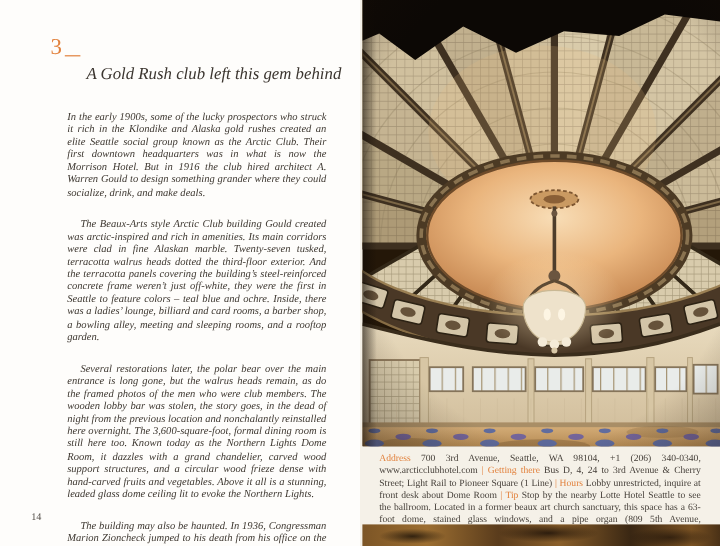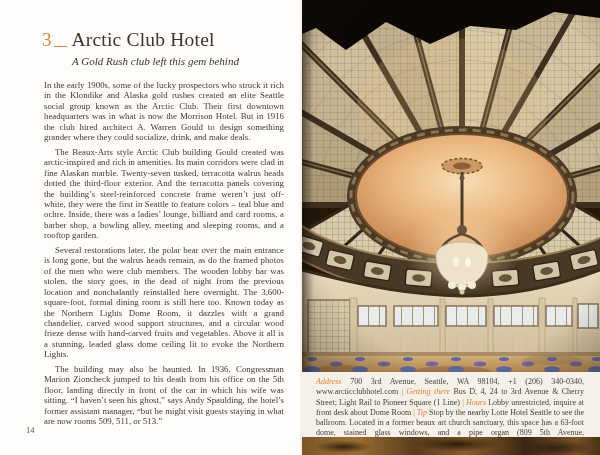--- a/index.html
+++ b/index.html
@@ -7,51 +7,50 @@
   .spread {
     position:relative; width:600px; height:455px; overflow:hidden;
     background:#fefdfb; font-family:"Liberation Serif", serif;
   }
   
   .left-page { position:absolute; left:0; top:0; width:300px; height:455px; background:#fefdfb; }
   .chapter { position:absolute; left:42px; top:29px; display:flex; align-items:baseline; white-space:nowrap; }
   .chapter-num { color:var(--accent); font-size:19px; }
   .num-rule { display:inline-block; width:13px; height:0; border-bottom:1.5px solid var(--accent); align-self:flex-end; margin:0 5px 4px 2px; }
   .title { font-size:19.5px; color:#3b352f; letter-spacing:.2px; }
-  .subtitle { position:absolute; left:72px; top:55px; font-style:italic; font-size:11px; color:#3b352f; }
+  .subtitle { position:absolute; left:72px; top:55px; font-style:italic; font-size:14px; color:#3b352f; }
   .body-text { position:absolute; left:40px; top:76px; width:248px; font-size:8.8px; line-height:10.45px; color:var(--body-text); text-align:justify; }
-  .body-text p { margin:4px; }
+  .body-text p { margin:16px;font-style:italic; }
   .body-text p.indent { text-indent:11px; }
   .page-number { position:absolute; left:26px; top:425px; font-size:8.5px; color:#56514b; }
   
   .right-page { position:absolute; left:300px; top:0; width:300px; height:455px; background:#f5f1e8; }
   .photo-wrap { position:absolute; left:2px; top:0; width:298px; height:372px; }
   .photo-wrap svg { display:block; }
   .caption { position:absolute; left:16px; top:377px; width:268px; font-size:8px; line-height:10.3px; color:#46403a; text-align:justify; }
-  .cap-label { color:var(--accent); font-style:italic; }
+  .cap-label { color:var(--accent); }
   .cap-sep { color:var(--accent); }
   .next-strip {
     position:absolute; left:2px; top:437px; width:298px; height:18px;
     background:
       radial-gradient(40px 9px at 14% 55%, rgba(18,11,5,.75), transparent 70%),
       radial-gradient(60px 11px at 52% 40%, rgba(24,14,7,.8), transparent 70%),
       radial-gradient(50px 11px at 86% 60%, rgba(28,17,8,.65), transparent 70%),
       linear-gradient(90deg,#7c5526,#9c6e31 18%,#5a3c1c 38%,#8a5f2a 55%,#3a2713 75%,#7a5223 92%,#4a3116);
   }
 </style>
 </head>
 <body>
 
 <div class="spread">
 
   <div class="left-page">
     <div class="chapter">
       <span class="chapter-num">3</span>
       <span class="num-rule"></span>
-      <span class="title">Arctic Club Hotel</span>
     </div>
     <div class="subtitle">A Gold Rush club left this gem behind</div>
     <div class="body-text">
         <p>In the early 1900s, some of the lucky prospectors who struck it rich in the Klondike and Alaska gold rushes created an elite Seattle social group known as the Arctic Club. Their first downtown headquarters was in what is now the Morrison Hotel. But in 1916 the club hired architect A. Warren Gould to design something grander where they could socialize, drink, and make deals.</p>
         <p class="indent">The Beaux-Arts style Arctic Club building Gould created was arctic-inspired and rich in amenities. Its main corridors were clad in fine Alaskan marble. Twenty-seven tusked, terracotta walrus heads dotted the third-floor exterior. And the terracotta panels covering the building’s steel-reinforced concrete frame weren’t just off-white, they were the first in Seattle to feature colors – teal blue and ochre. Inside, there was a ladies’ lounge, billiard and card rooms, a barber shop, a bowling alley, meeting and sleeping rooms, and a rooftop garden.</p>
         <p class="indent">Several restorations later, the polar bear over the main entrance is long gone, but the walrus heads remain, as do the framed photos of the men who were club members. The wooden lobby bar was stolen, the story goes, in the dead of night from the previous location and nonchalantly reinstalled here overnight. The 3,600-square-foot, formal dining room is still here too. Known today as the Northern Lights Dome Room, it dazzles with a grand chandelier, carved wood support structures, and a circular wood frieze dense with hand-carved fruits and vegetables. Above it all is a stunning, leaded glass dome ceiling lit to evoke the Northern Lights.</p>
         <p class="indent">The building may also be haunted. In 1936, Congressman Marion Zioncheck jumped to his death from his office on the 5th floor, landing directly in front of the car in which his wife was sitting. “I haven’t seen his ghost,” says Andy Spaulding, the hotel’s former assistant manager, “but he might visit guests staying in what are now rooms 509, 511, or 513.”</p>
       </div>
     <div class="page-number">14</div>
   </div>

